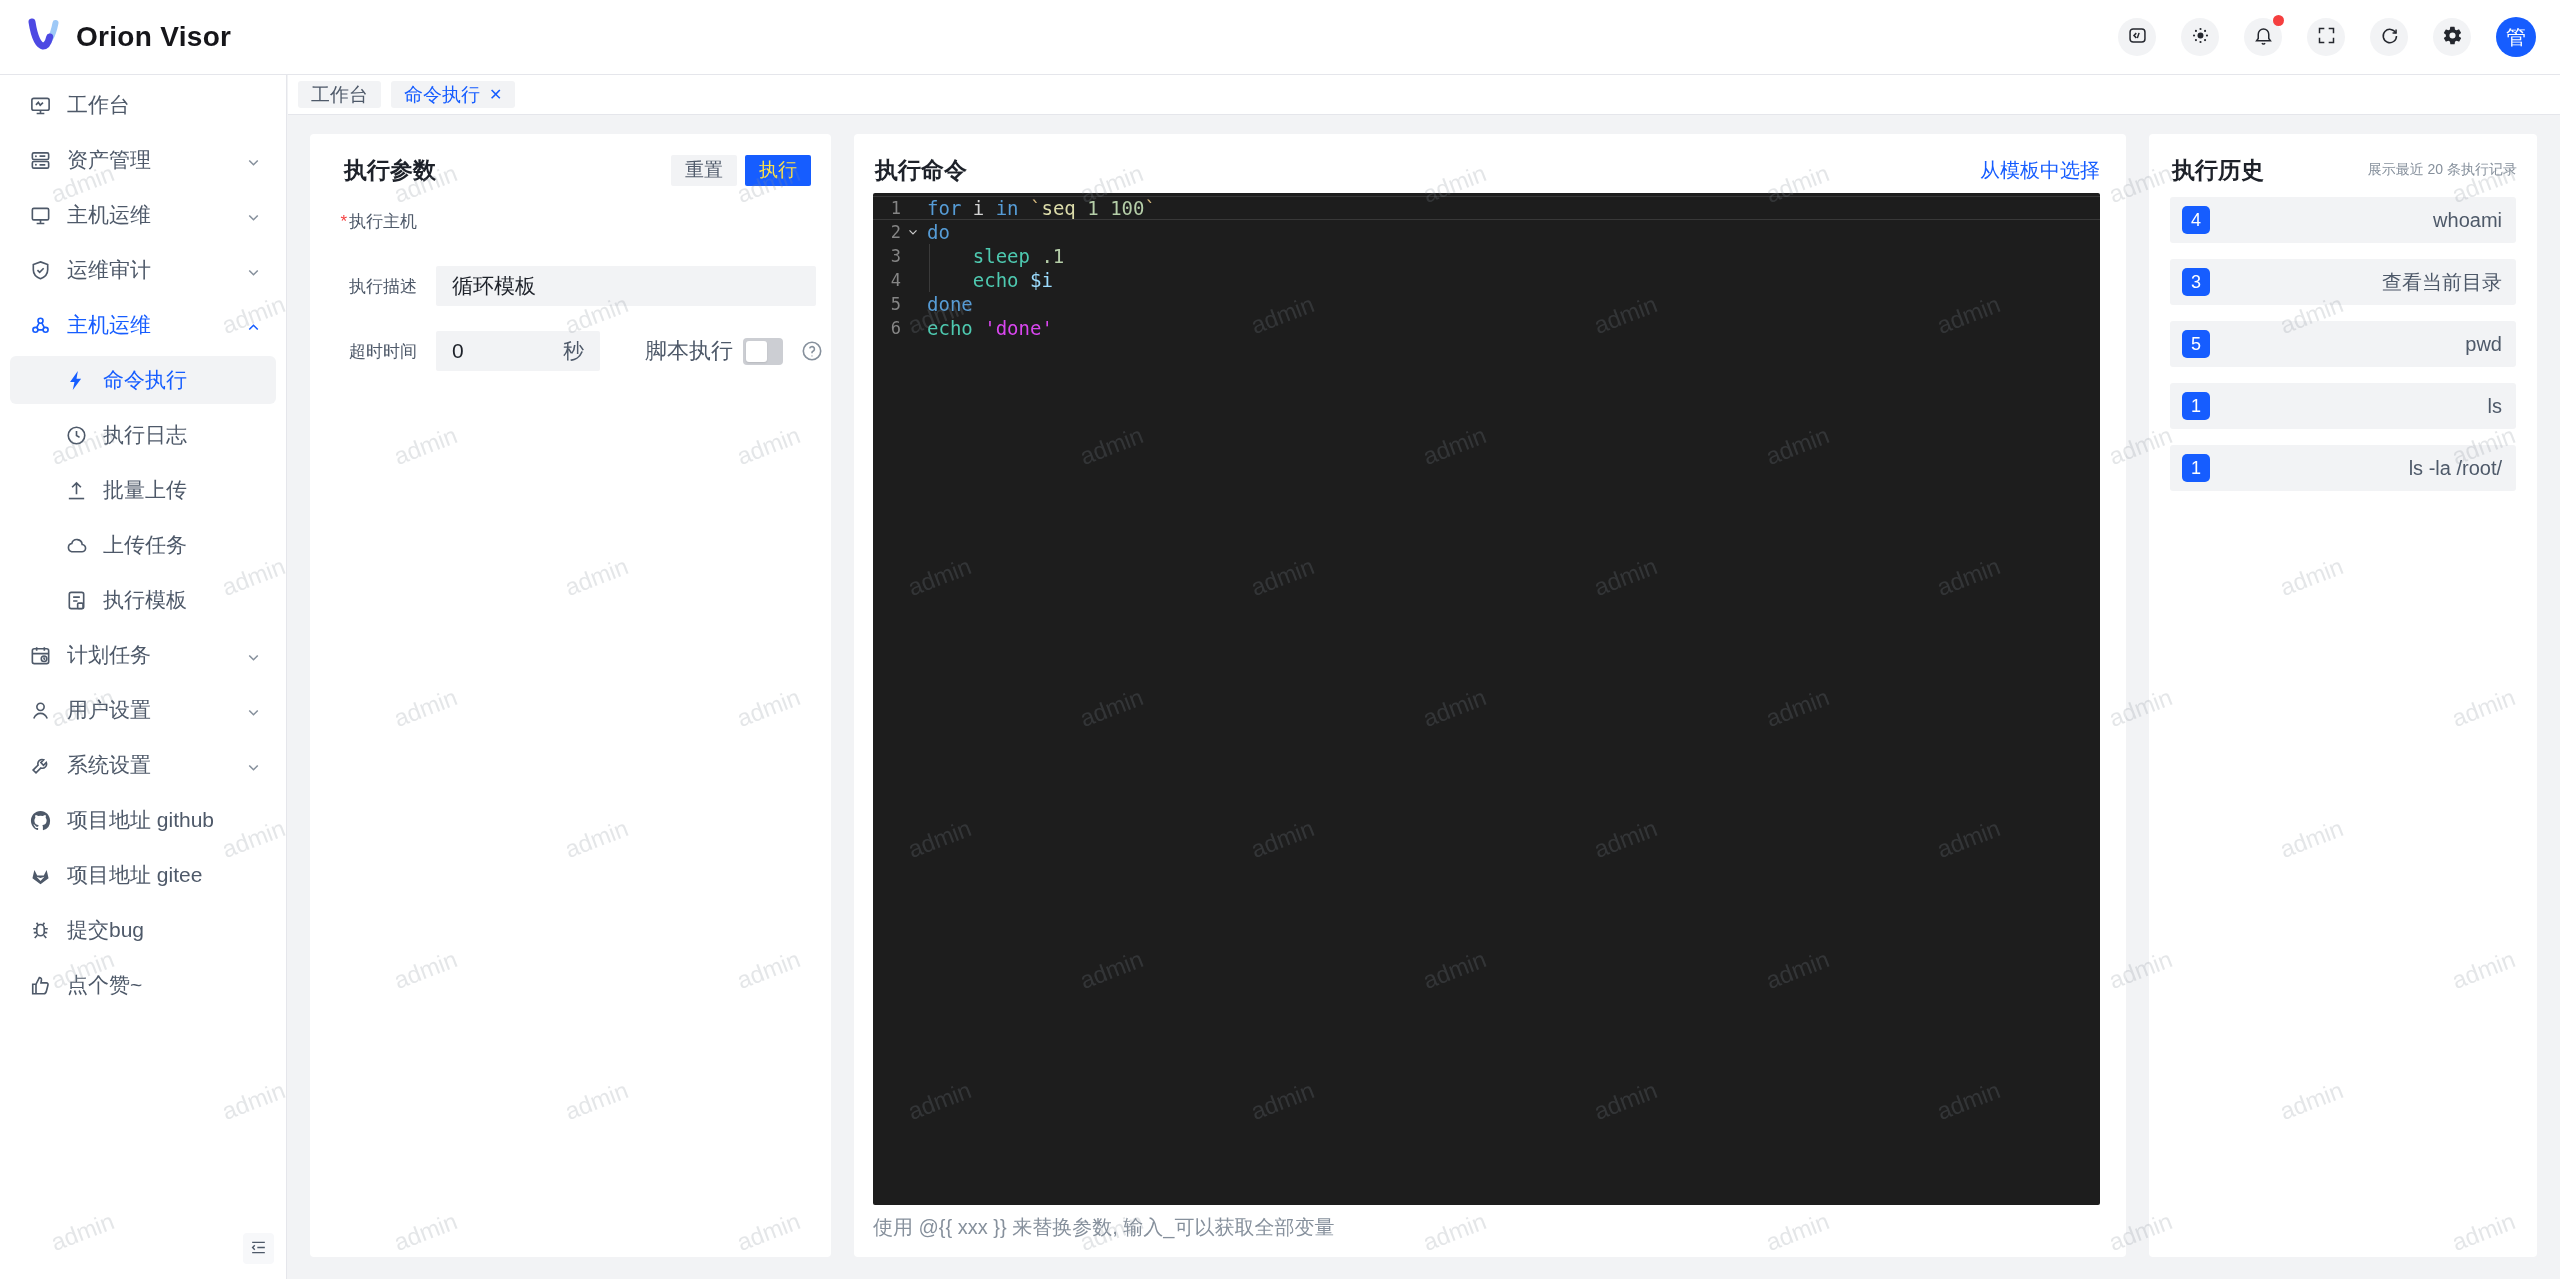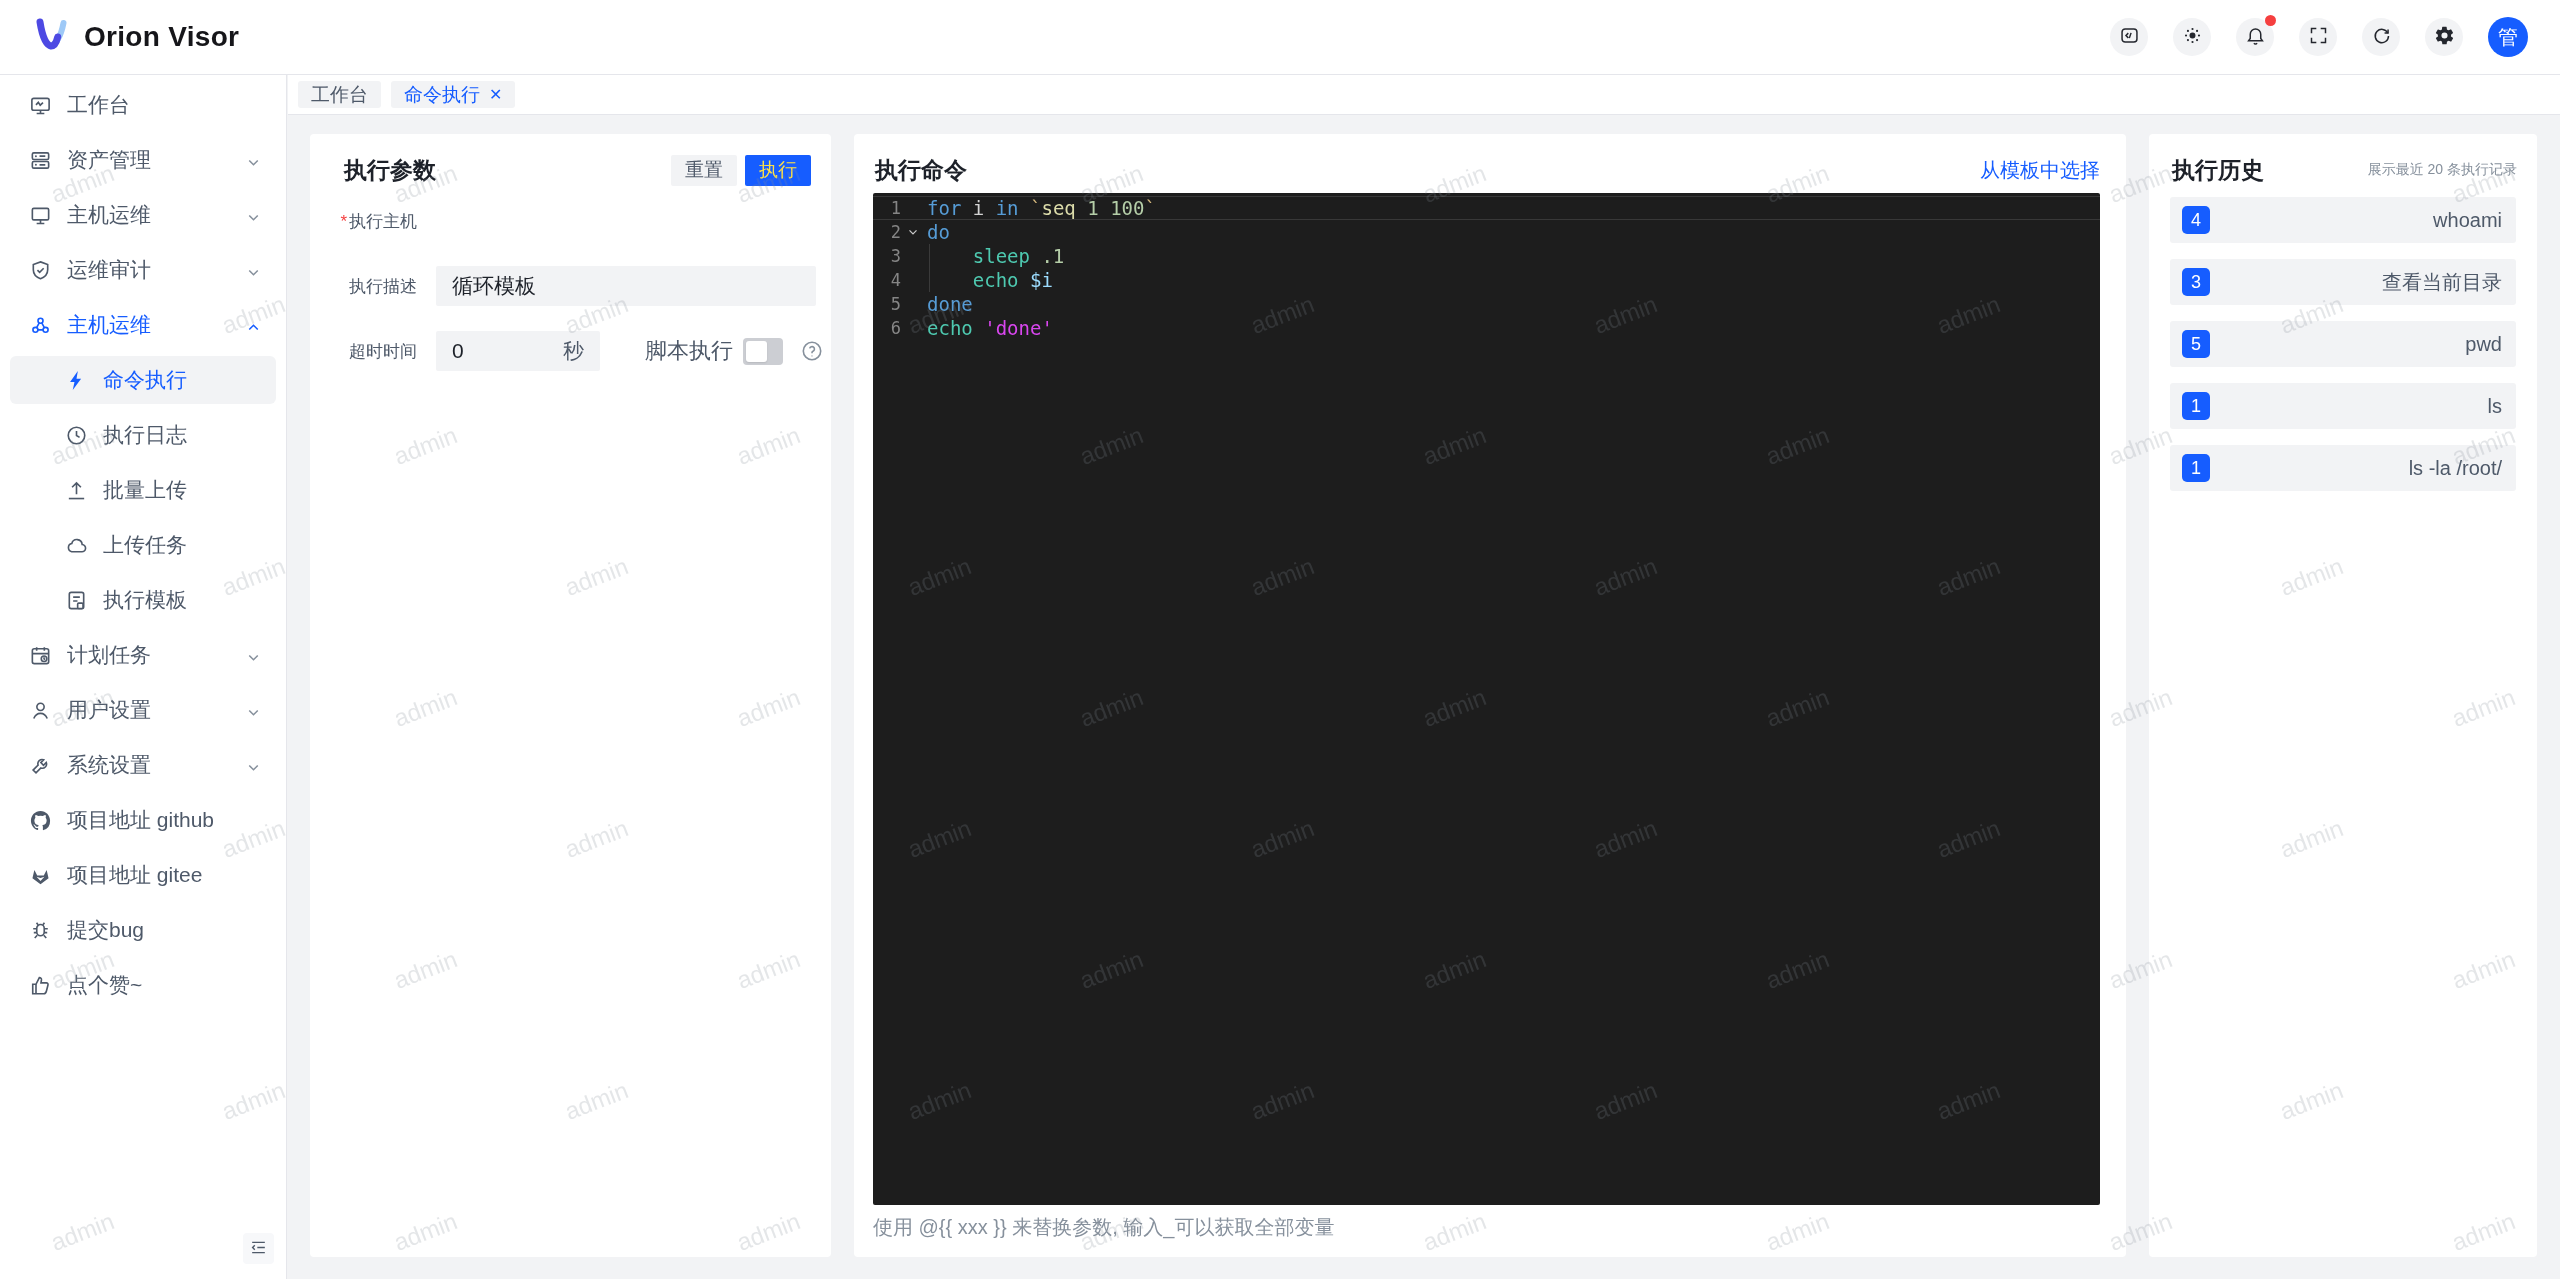--- a/index.html
+++ b/index.html
@@ -7,21 +7,21 @@
   body { font-family:"Liberation Sans","DejaVu Sans",sans-serif; color:#1d2129; }
   .page { position:relative; width:2560px; height:1279px; background:#f2f3f5; overflow:hidden; }
 
   
   .watermark-layer { position:absolute; inset:0; z-index:50; pointer-events:none; }
   .wm { position:absolute; transform:rotate(-21deg); font-size:24px; color:rgba(130,140,150,.22); white-space:nowrap; }
 
   
   .app-header { position:absolute; left:0; top:0; width:2560px; height:75px; background:#fff;
     border-bottom:1px solid #e5e6eb; display:flex; align-items:center; justify-content:space-between;
-    padding:0 32px; z-index:60; }
+    padding:0 24px; z-index:60; }
   .logo { display:flex; align-items:center; gap:12px; cursor:pointer; }
   .logo-text { font-size:28px; font-weight:600; color:#16161a; letter-spacing:.3px; }
   .header-actions { display:flex; align-items:center; gap:25px; }
   .hbtn { width:38px; height:38px; border-radius:50%; background:#f2f3f5; border:none; padding:0;
     display:flex; align-items:center; justify-content:center; color:#24272e; position:relative; cursor:pointer; }
   .hbtn svg { width:21px; height:21px; }
   .red-dot { position:absolute; top:-3px; right:-2px; width:11px; height:11px; border-radius:50%; background:#f53f3f; }
   .avatar { width:40px; height:40px; border-radius:50%; background:#165dff; color:#fff; display:flex;
     align-items:center; justify-content:center; font-size:20px; cursor:pointer; }
 

